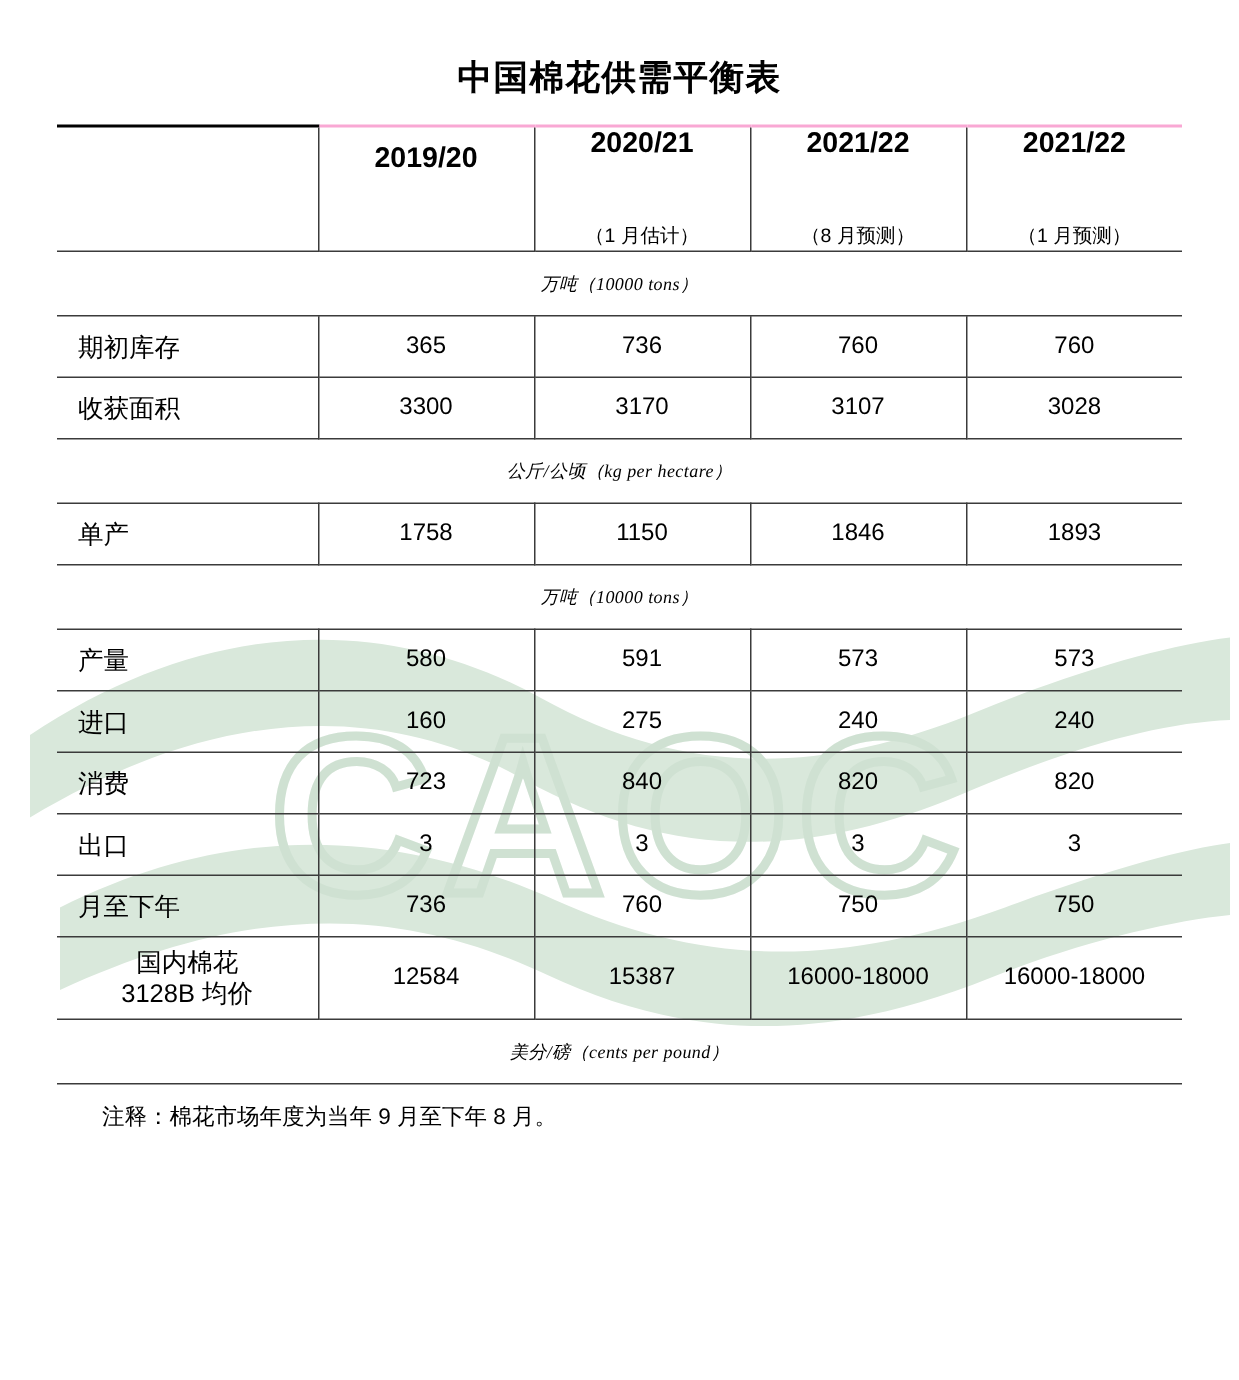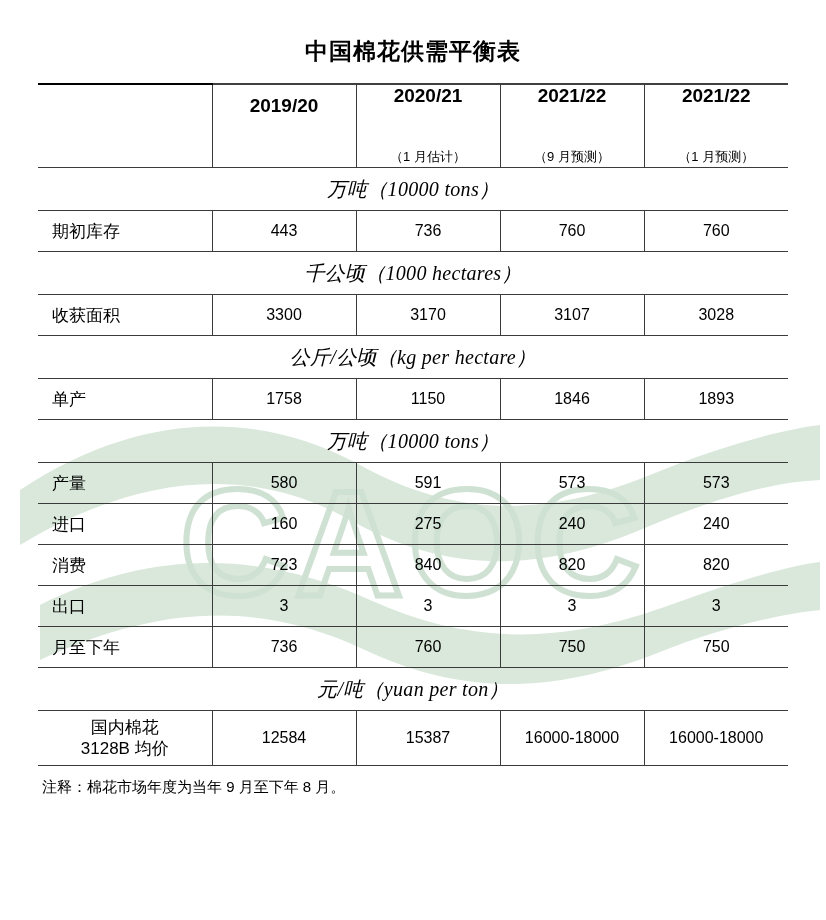--- a/index.html
+++ b/index.html
@@ -66,21 +66,21 @@
   table.balance td, table.balance th {
     border: 1px solid #3b3b3b;
     text-align: center;
     vertical-align: middle;
     font-size: 16px;
     padding: 0;
   }
 
   
   table.balance tr.head-row th {
-    border-top: 2px solid #404040;
+    border-top: 2px solid #f9a8d4;
     border-bottom: 1px solid #3b3b3b;
     height: 64px;
     font-weight: bold;
   }
   table.balance tr.head-row th.blank {
     border-left: none;
     border-top: 2px solid #000;
   }
   table.balance tr.head-row th.lastcol {
     border-right: none;
@@ -97,21 +97,21 @@
     font-family: "Liberation Sans", sans-serif;
     line-height: 20px;
     margin-top: 40px;
   }
 
   tr.unit-row td {
     border-left: none;
     border-right: none;
     height: 42px;
     font-style: italic;
-    font-size: 20px;
+    font-size: 12px;
     font-family: "Liberation Serif", serif;
     font-weight: normal;
     letter-spacing: 0.3px;
   }
 
   tr.data-row td {
     height: 40px;
   }
   tr.data-row td.rowlabel {
     text-align: left;
@@ -135,21 +135,21 @@
   tr.data-row.tall td {
     height: 54px;
   }
   tr.bottom-rule td {
     border-bottom: 2px solid #000;
   }
 
   .note {
     position: relative;
     z-index: 2;
-    padding: 12px 38px 0 42px;
+    padding: 12px 38px 0 68px;
     font-size: 15px;
     font-family: "Liberation Sans", sans-serif;
   }
 </style>
 </head>
 <body>
 
 <div class="page">
 
   <svg class="watermark" viewBox="0 0 826 360" xmlns="http://www.w3.org/2000/svg">
@@ -177,44 +177,41 @@
           <th>
             <div class="head-year">2019/20</div>
             <div class="head-sub"></div>
           </th>
           <th>
             <div class="head-year">2020/21</div>
             <div class="head-sub">（1 月估计）</div>
           </th>
           <th>
             <div class="head-year">2021/22</div>
-            <div class="head-sub">（9 月预测）</div>
+            <div class="head-sub">（8 月预测）</div>
           </th>
           <th class="lastcol">
             <div class="head-year">2021/22</div>
             <div class="head-sub">（1 月预测）</div>
           </th>
         </tr>
       </thead>
       <tbody>
 
         <tr class="unit-row">
           <td colspan="5">万吨（10000 tons）</td>
         </tr>
         <tr class="data-row">
           <td class="rowlabel">期初库存</td>
-          <td class="val">443</td>
+          <td class="val">365</td>
           <td class="val">736</td>
           <td class="val">760</td>
           <td class="val lastcol">760</td>
         </tr>
 
-        <tr class="unit-row">
-          <td colspan="5">千公顷（1000 hectares）</td>
-        </tr>
         <tr class="data-row">
           <td class="rowlabel">收获面积</td>
           <td class="val">3300</td>
           <td class="val">3170</td>
           <td class="val">3107</td>
           <td class="val lastcol">3028</td>
         </tr>
 
         <tr class="unit-row">
           <td colspan="5">公斤/公顷（kg per hectare）</td>
@@ -259,31 +256,31 @@
           <td class="val lastcol">3</td>
         </tr>
         <tr class="data-row">
           <td class="rowlabel">月至下年</td>
           <td class="val">736</td>
           <td class="val">760</td>
           <td class="val">750</td>
           <td class="val lastcol">750</td>
         </tr>
 
-        <tr class="unit-row">
-          <td colspan="5">元/吨（yuan per ton）</td>
-        </tr>
         <tr class="data-row tall">
           <td class="rowlabel center"><span>国内棉花</span><br><span>3128B 均价</span></td>
           <td class="val">12584</td>
           <td class="val">15387</td>
           <td class="val">16000-18000</td>
           <td class="val lastcol">16000-18000</td>
         </tr>
 
+        <tr class="unit-row">
+          <td colspan="5">美分/磅（cents per pound）</td>
+        </tr>
 
       </tbody>
     </table>
   </div>
 
   <div class="note">注释：棉花市场年度为当年 9 月至下年 8 月。</div>
 
 </div>
 
 </body></html>

